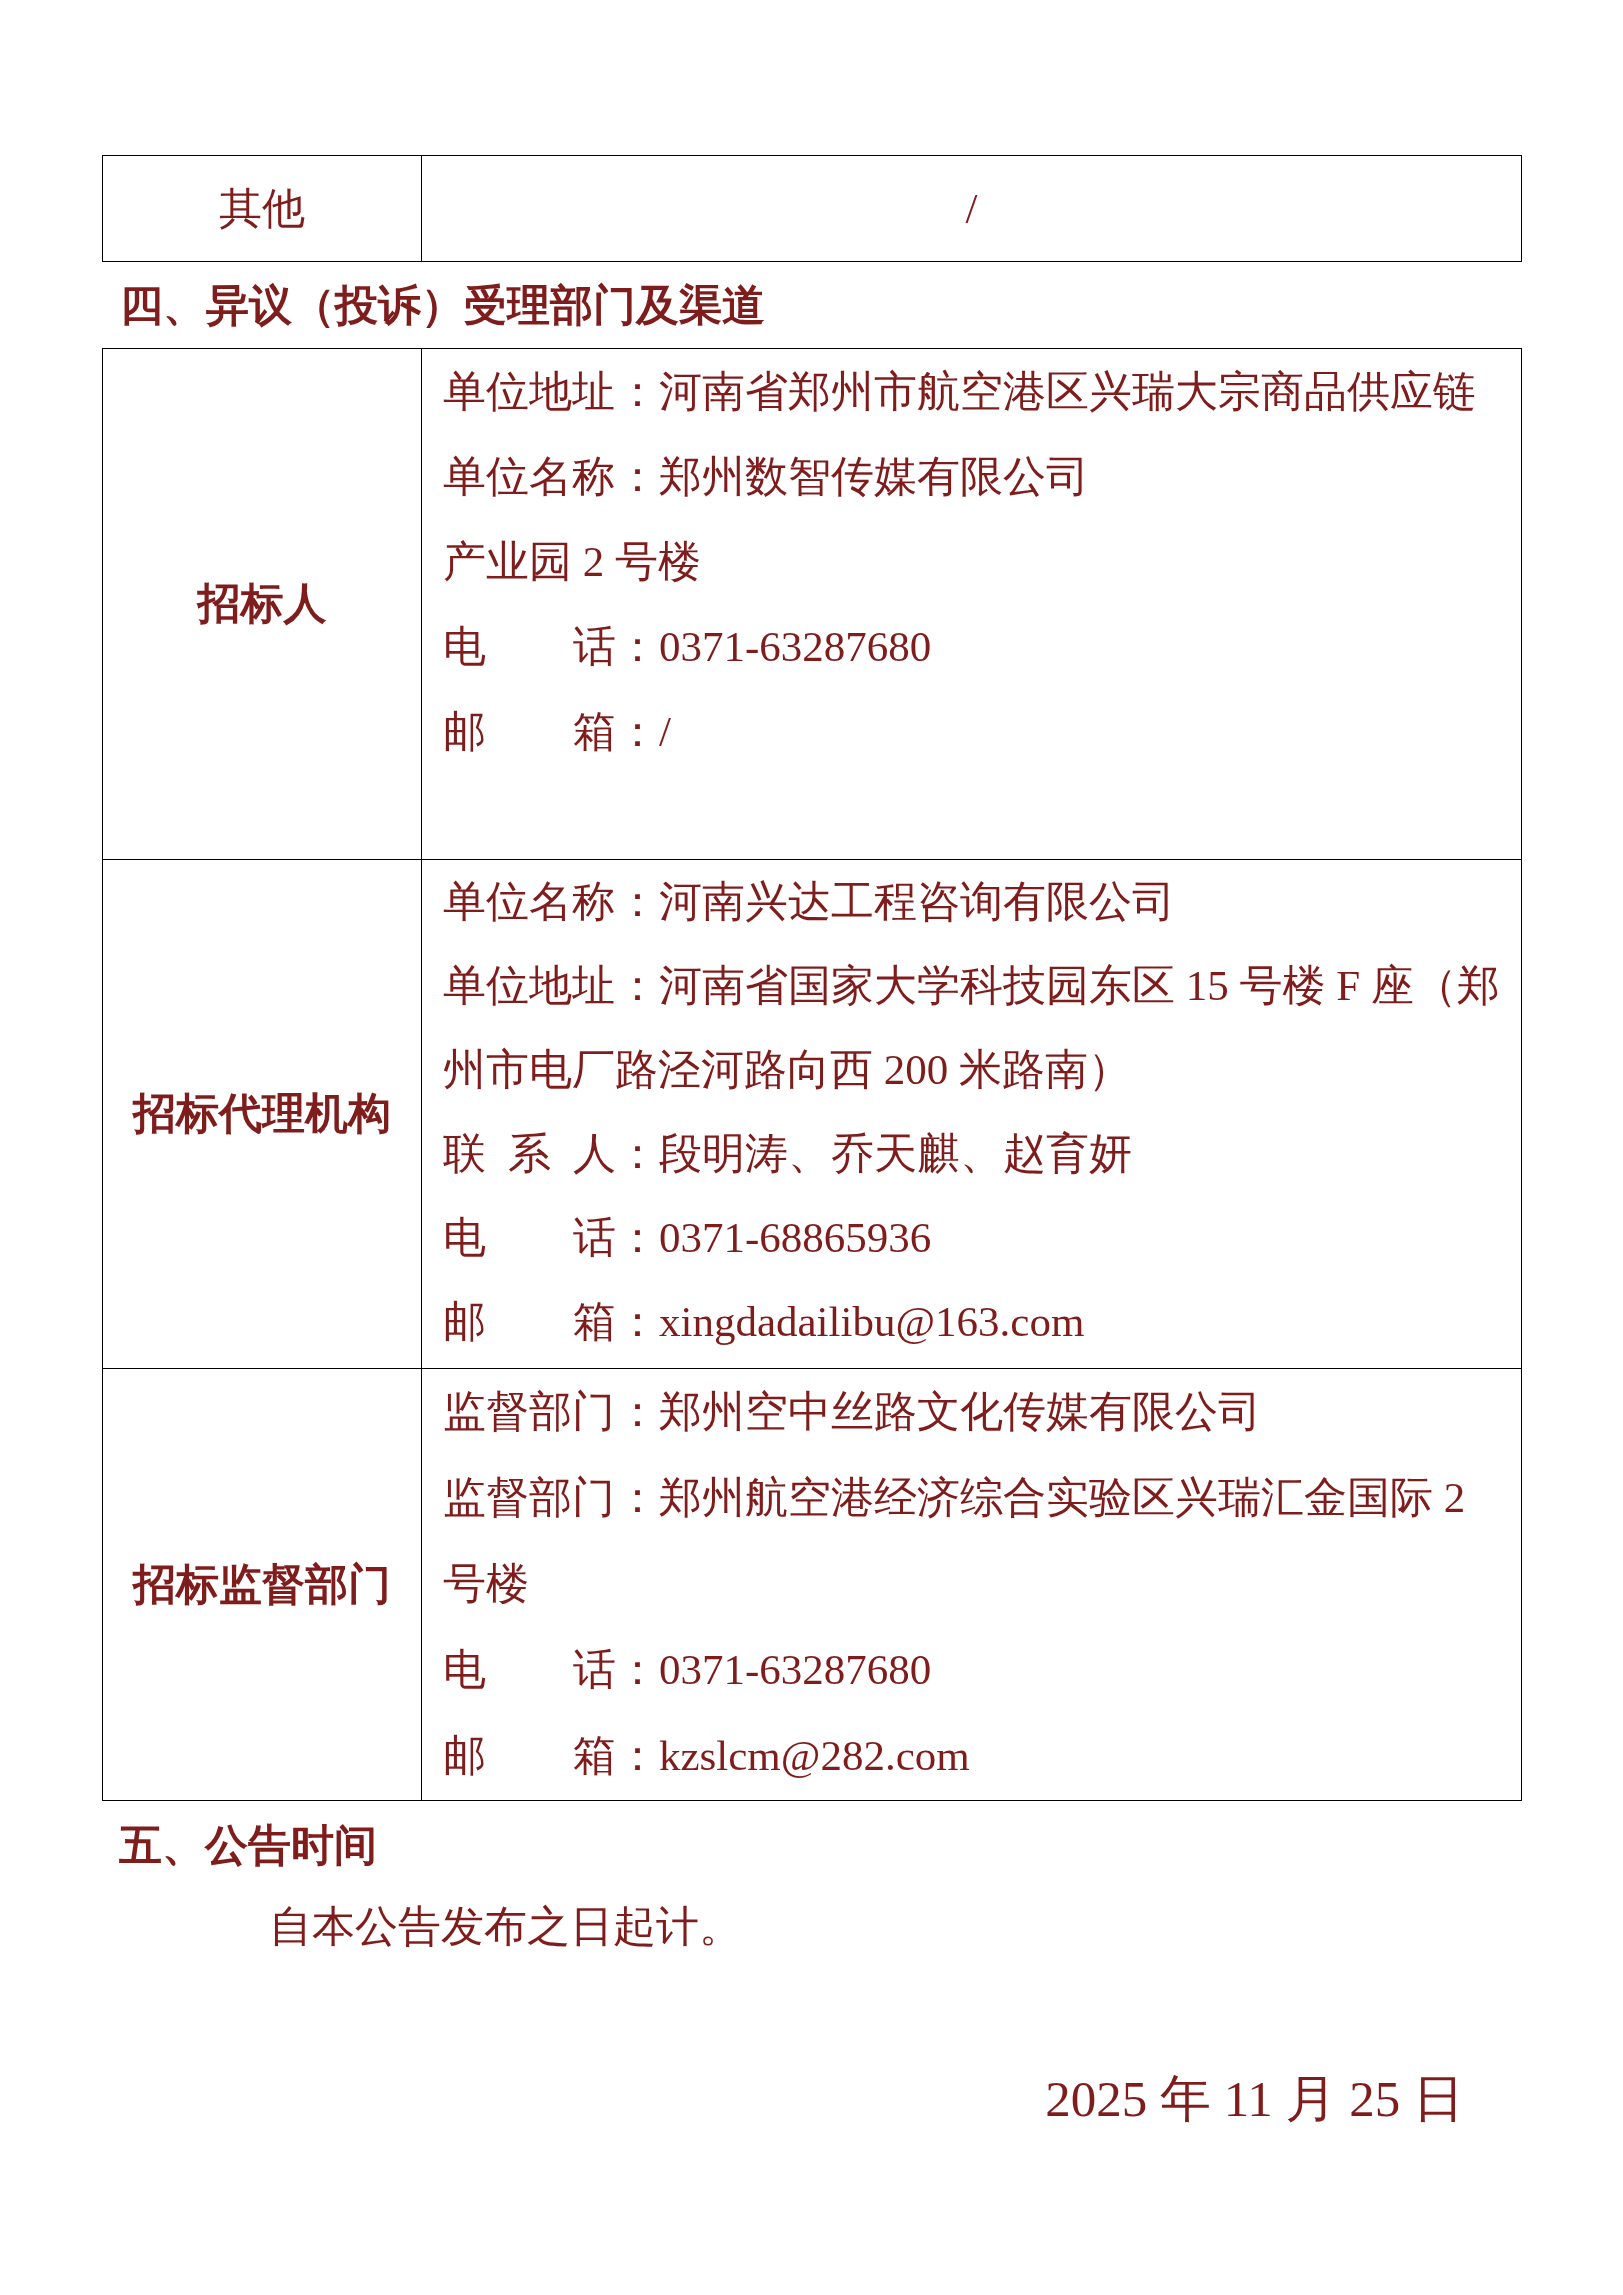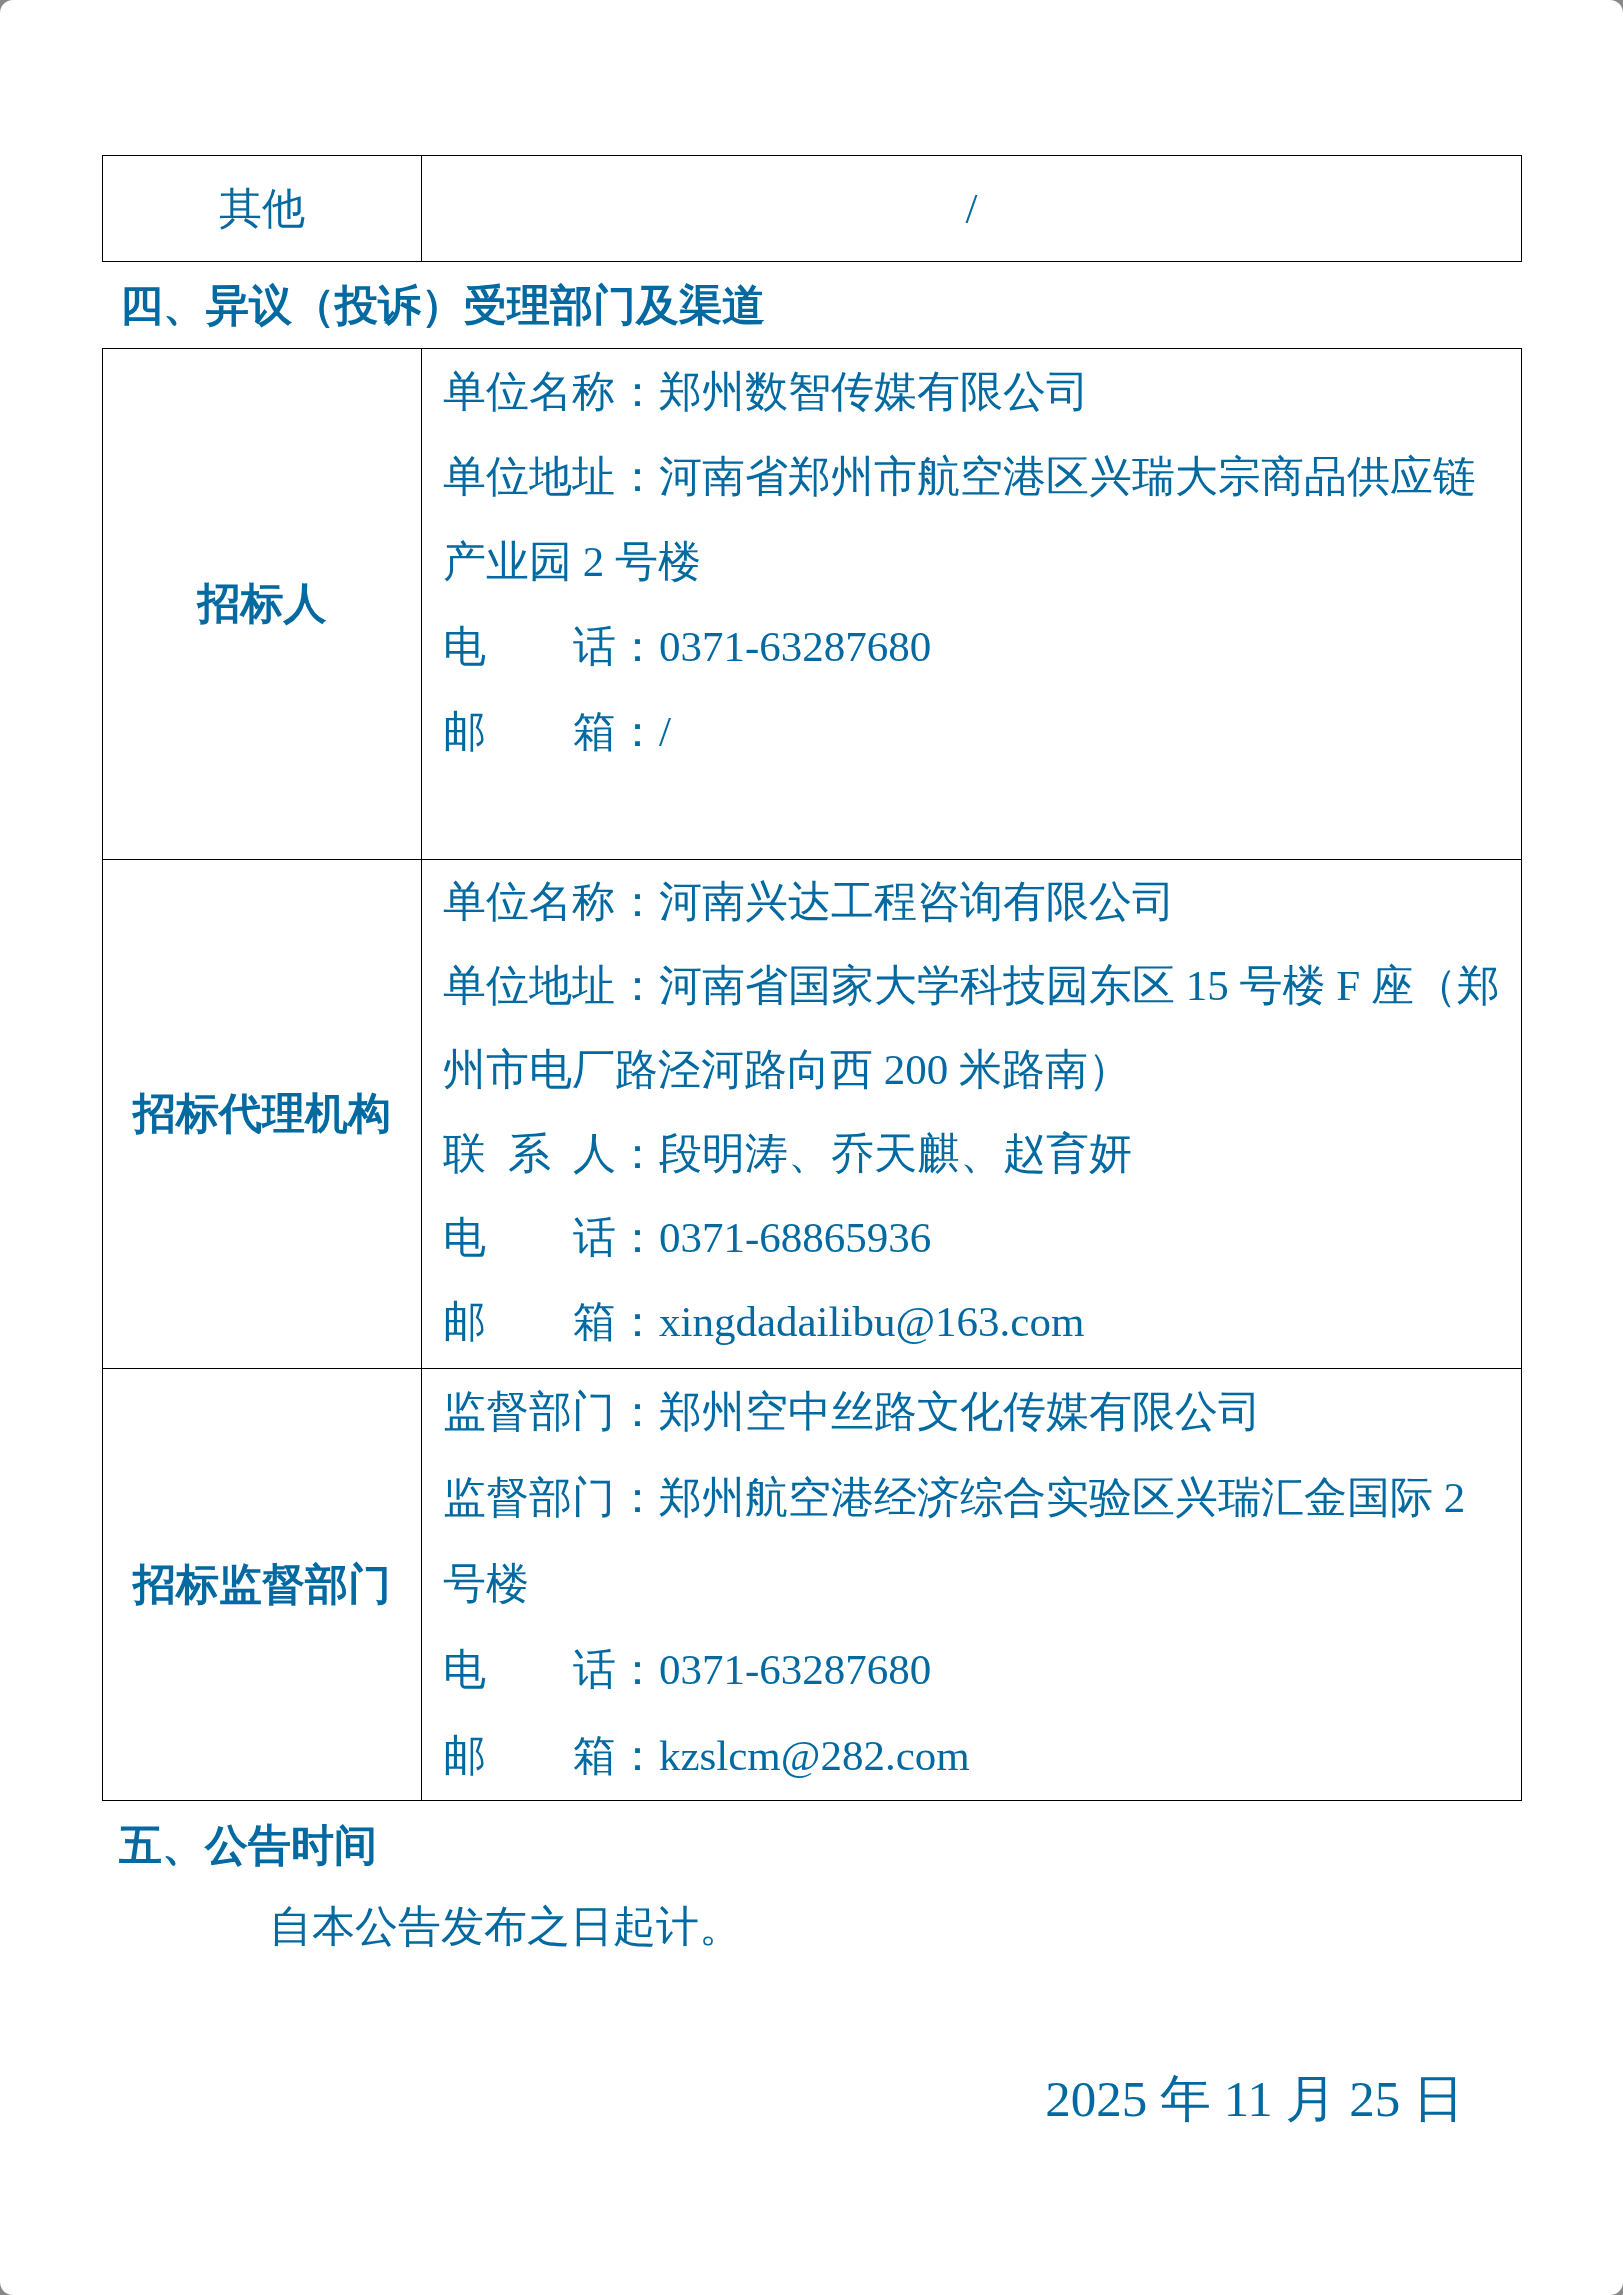--- a/index.html
+++ b/index.html
@@ -1,23 +1,22 @@
 <!DOCTYPE html>
 <html style="font-size:13px"><head>
 <meta charset="utf-8">
 <style>
   html,body{margin:0;padding:0;background:#888;}
   .page{
     position:relative;
     width:1623px;height:2295px;
     background:#ffffff;
     font-family:"Liberation Serif","DejaVu Serif",serif;
-    color:#0369a1;
+    color:#7f1d1d;
     overflow:hidden;
-    border-radius:13px;
   }
   
   .toptable{
     position:absolute;left:102px;top:155px;
     width:1420px;height:107px;
     border:1.6px solid #000;
     box-sizing:border-box;
     display:flex;
   }
   .toptable .labelcell{
@@ -90,22 +89,22 @@
 
   <div class="h1 heading4">四、异议（投诉）受理部门及渠道</div>
 
   <div class="ctable">
 
     <div class="crow r1">
       <div class="labelcell">
         <span>招标人</span>
       </div>
       <div class="contentcell">
+        <div class="line"><span class="lbl">单位地址</span><span>：</span><span>河南省郑州市航空港区兴瑞大宗商品供应链</span></div>
         <div class="line"><span class="lbl">单位名称</span><span>：</span><span>郑州数智传媒有限公司</span></div>
-        <div class="line"><span class="lbl">单位地址</span><span>：</span><span>河南省郑州市航空港区兴瑞大宗商品供应链</span></div>
         <div class="line">产业园 2 号楼</div>
         <div class="line"><span class="lbl j">电话</span><span>：</span><span>0371-63287680</span></div>
         <div class="line"><span class="lbl j">邮箱</span><span>：</span><span>/</span></div>
       </div>
     </div>
 
     <div class="crow r2">
       <div class="labelcell">
         <span>招标代理机构</span>
       </div>

